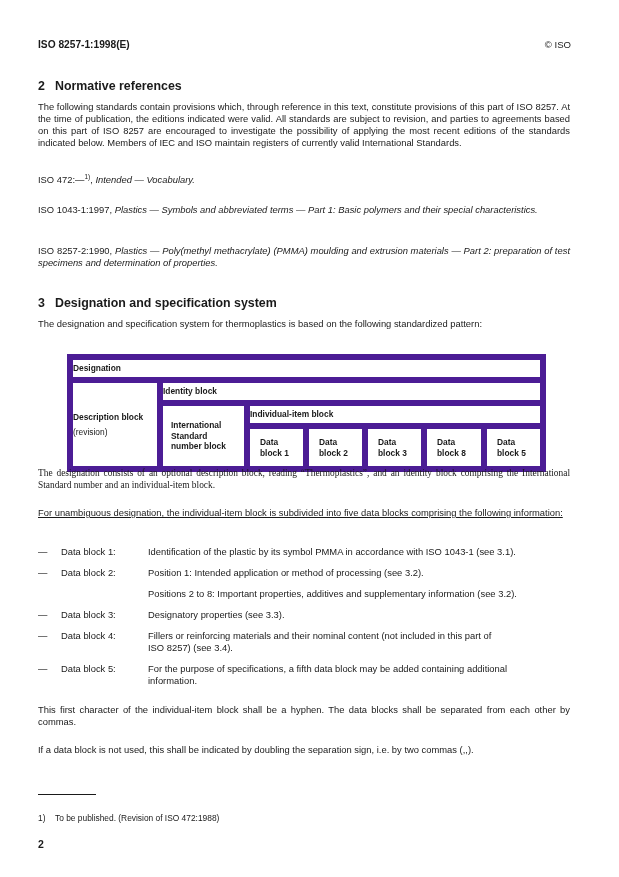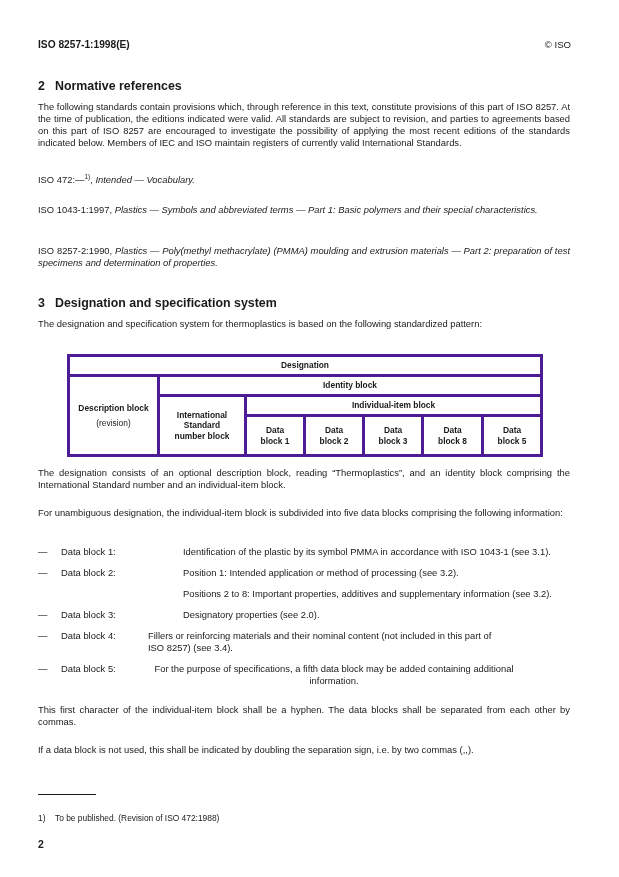--- a/index.html
+++ b/index.html
@@ -17,33 +17,33 @@
   .para.left { text-align: left; }
   .para i { font-style: italic; }
   sup { font-size: 6.5px; vertical-align: 4px; line-height: 0; }
 
   table.desig {
     position: absolute; left: 67px; top: 354px; width: 473px;
     border-collapse: collapse; font-size: 8.4px; line-height: 10.5px;
     table-layout: fixed;
   }
   table.desig td {
-    border: 3px solid #4c1d95; text-align: center; padding: 0;
+    border: 6px solid #4c1d95; text-align: left; padding: 0;
     font-weight: bold; vertical-align: middle;
   }
   table.desig tr.r1 td, table.desig tr.r2 td, table.desig tr.r3 td { height: 17px; }
   table.desig tr.r4 td { height: 29px; }
   table.desig td.desc { font-weight: bold; }
   table.desig td.desc .opt { font-weight: normal; display: block; margin-top: 5px; }
 
   .li { left: 38px; width: 532px; }
   .li .dash { position: absolute; left: 0; top: 0; width: 12px; }
   .li .lbl { position: absolute; left: 23px; top: 0; }
   .li .txt { position: absolute; left: 110px; top: 0; width: 330px; }
-  .li .txt.wide { width: 422px; margin-left: 35px; }
+  .li .txt.wide { width: 422px; }
 
   .fn-rule { left: 38px; top: 794px; width: 58px; height: 0; border-top: 1px solid #1a1a1a; }
   .fn { left: 38px; top: 797px; font-size: 8.4px; margin-top: 15px; }
   .fn .n { display: inline-block; width: 17px; }
   .pagenum { left: 38px; top: 838px; font-weight: bold; font-size: 10.5px; }
 </style>
 </head>
 <body>
 
 <div class="abs header-left">ISO 8257-1:1998(E)</div>
@@ -97,50 +97,50 @@
   <tr class="r4">
     <td style="padding:4px 10px;">Data block 1</td>
     <td style="padding:0 10px;">Data block 2</td>
     <td style="padding:0 10px;">Data block 3</td>
     <td style="padding:0 10px;">Data block 8</td>
     <td style="padding:0 10px;">Data block 5</td>
   </tr>
 </tbody>
   </table>
 
-<div class="abs para" style="top:467px;">The designation consists of an optional description block, reading “Thermoplastics”, and an identity block comprising the International Standard number and an individual-item block.</div>
-<div class="abs para" style="top:507px;">For unambiguous designation, the individual-item block is subdivided into five data blocks comprising the following information:</div>
+<div class="abs para" style="top:467px;font-family:Liberation Serif, serif;">The designation consists of an optional description block, reading “Thermoplastics”, and an identity block comprising the International Standard number and an individual-item block.</div>
+<div class="abs para" style="top:507px;text-decoration:underline;">For unambiguous designation, the individual-item block is subdivided into five data blocks comprising the following information:</div>
 
 <div class="abs li" style="top:546px;">
   <span class="dash">—</span>
   <span class="lbl">Data block 1:</span>
   <span class="txt wide">Identification of the plastic by its symbol PMMA in accordance with ISO 1043-1 (see 3.1).</span>
 </div>
 <div class="abs li" style="top:567px;">
   <span class="dash">—</span>
   <span class="lbl">Data block 2:</span>
   <span class="txt wide">Position 1: Intended application or method of processing (see 3.2).</span>
 </div>
 <div class="abs li" style="top:588px;">
   <span class="txt wide">Positions 2 to 8: Important properties, additives and supplementary information (see 3.2).</span>
 </div>
 <div class="abs li" style="top:609px;">
   <span class="dash">—</span>
   <span class="lbl">Data block 3:</span>
-  <span class="txt wide">Designatory properties (see 2.0).</span>
+  <span class="txt wide">Designatory properties (see 3.3).</span>
 </div>
 <div class="abs li" style="top:630px;">
   <span class="dash">—</span>
   <span class="lbl">Data block 4:</span>
   <span class="txt" style="width:362px;">Fillers or reinforcing materials and their nominal content (not included in this part of ISO 8257) (see 3.4).</span>
 </div>
 <div class="abs li" style="top:663px;">
   <span class="dash">—</span>
   <span class="lbl">Data block 5:</span>
-  <span class="txt" style="width:372px;text-align:center;">For the purpose of specifications, a fifth data block may be added containing additional information.</span>
+  <span class="txt" style="width:372px;">For the purpose of specifications, a fifth data block may be added containing additional information.</span>
 </div>
 
 <div class="abs para" style="top:704px;">This first character of the individual-item block shall be a hyphen. The data blocks shall be separated from each other by commas.</div>
 <div class="abs para left" style="top:744px;">If a data block is not used, this shall be indicated by doubling the separation sign, i.e. by two commas (,,).</div>
 
 <div class="abs fn-rule"></div>
 <div class="abs fn">
   <span class="n">1)</span><span>To be published. (Revision of ISO 472:1988)</span>
 </div>
 

